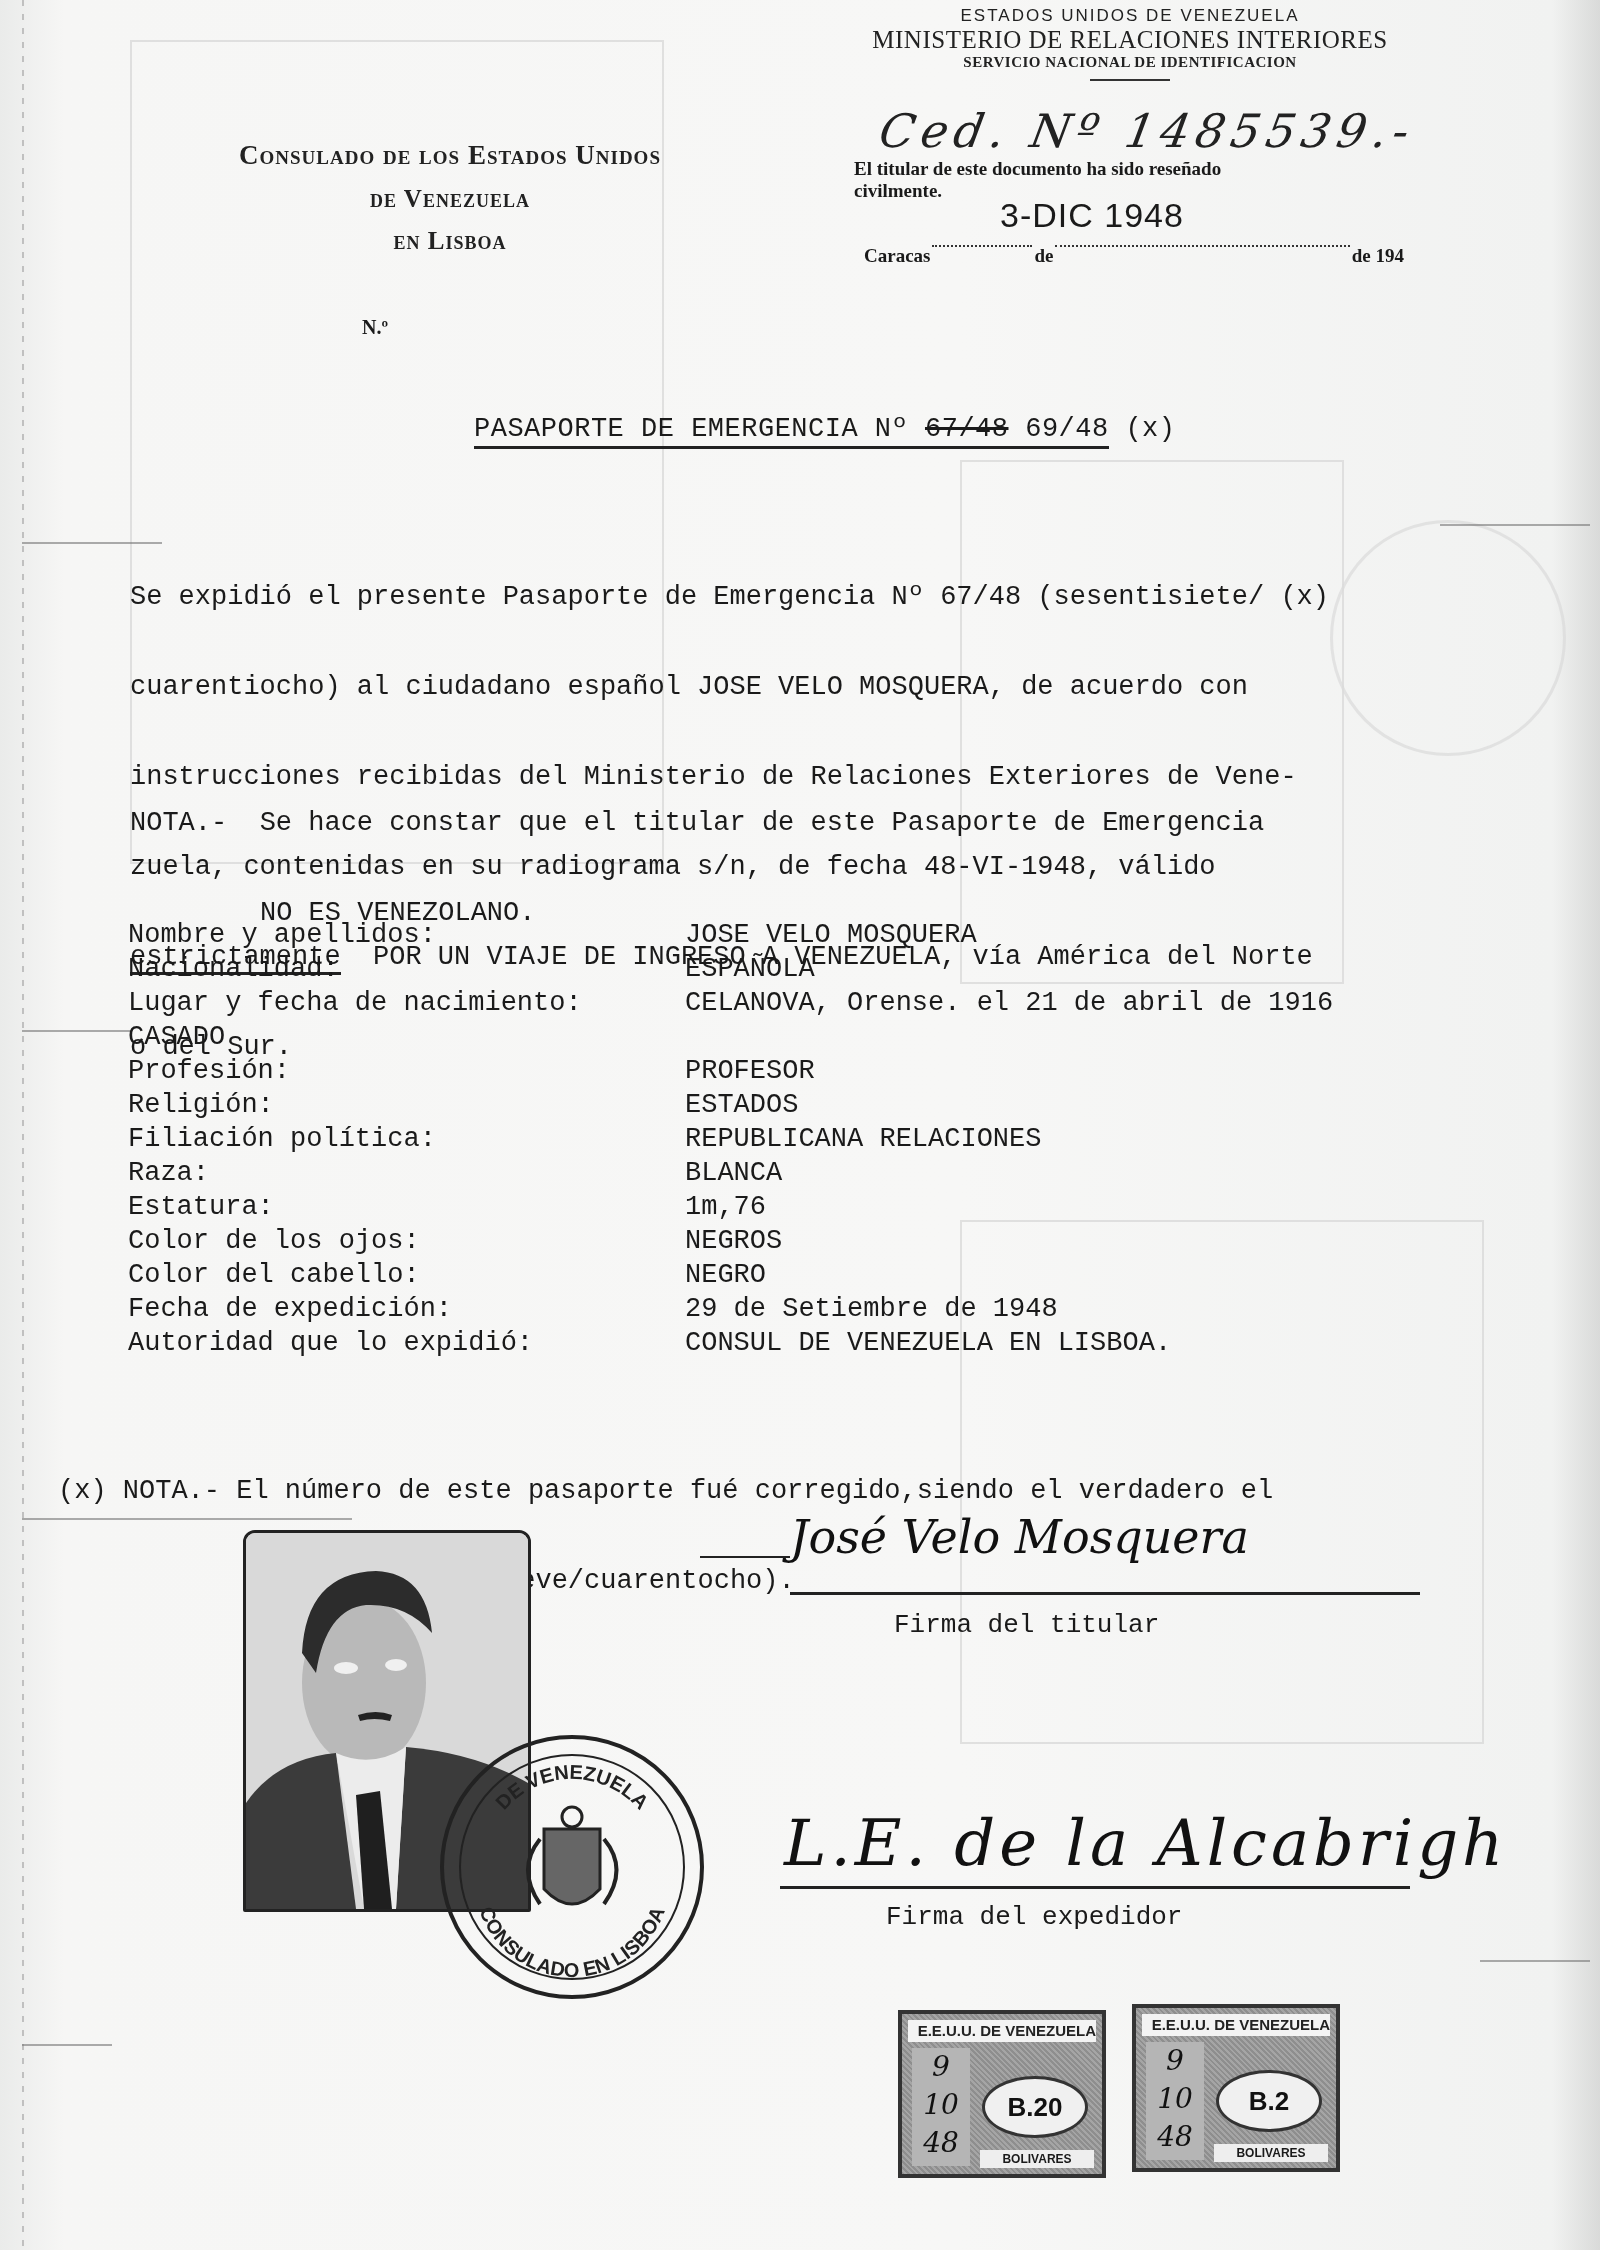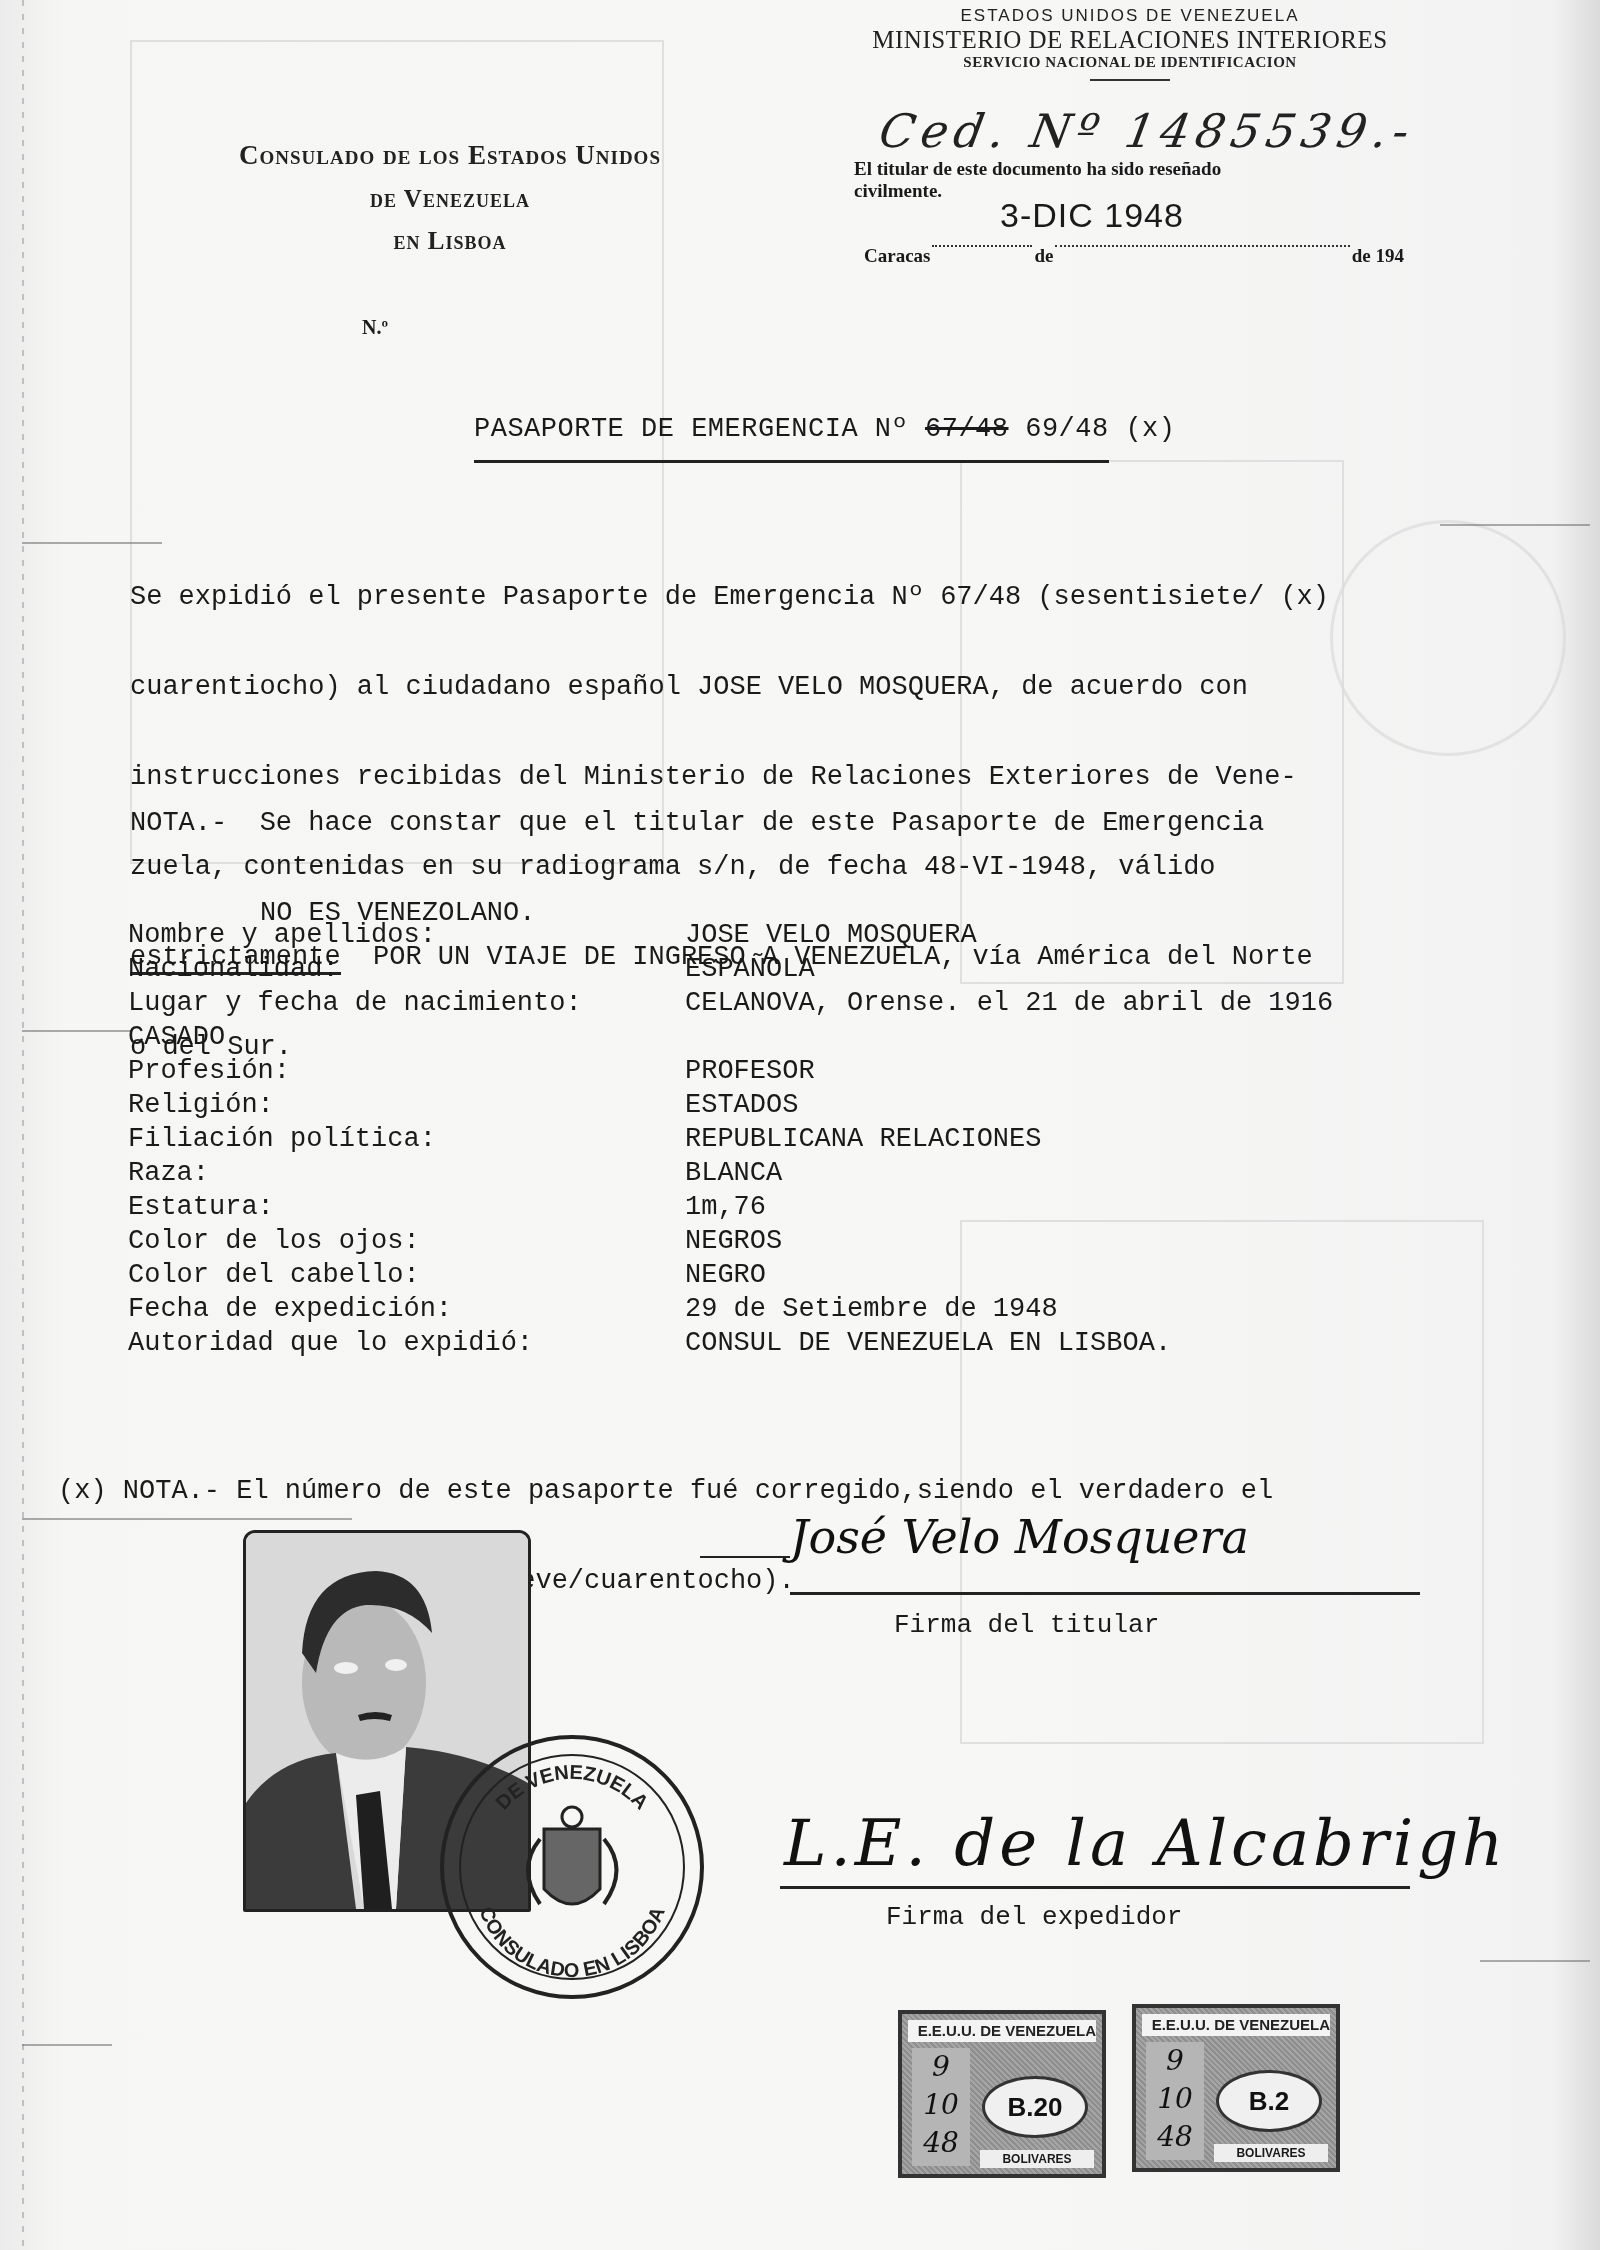--- a/index.html
+++ b/index.html
@@ -28,21 +28,21 @@
   .min-block .estados { font-size:17px; letter-spacing:2px; font-family:"Liberation Sans",sans-serif; }
   .min-block .ministerio { font-size:25px; letter-spacing:.5px; }
   .min-block .servicio { font-size:15px; font-weight:bold; letter-spacing:.5px; }
   .min-rule { width:80px; height:2px; background:#333; margin:8px auto 0; }
   .handwritten { font-family:"DejaVu Serif",serif; font-style:italic; font-size:46px; color:#222; letter-spacing:6px; transform:skewX(-10deg); }
   .titular-text { font-family:"Liberation Serif",serif; font-weight:bold; font-size:19px; line-height:22px; }
   .caracas { font-family:"Liberation Serif",serif; font-weight:bold; font-size:19px; }
   .stamp-date { font-family:"Liberation Sans",sans-serif; font-size:34px; letter-spacing:1px; }
 
   .title { font-size:27px; letter-spacing:.5px; }
-  .title .u { border-bottom:3px solid #222; padding-bottom:16px; }
+  .title .u { border-bottom:3px solid #222; padding-bottom:2px; }
   .strike { text-decoration:line-through; text-decoration-thickness:3px; }
 
   .body-text { font-size:27px; line-height:30px; white-space:pre; }
   .und { border-bottom:3px solid #222; }
 
   .field-row { display:flex; font-size:27px; line-height:34px; height:34px; white-space:pre; }
   .field-label { width:557px; }
   .field-value { }
 
   .photo { position:absolute; border:3px solid #222; border-radius:12px 12px 2px 2px;

